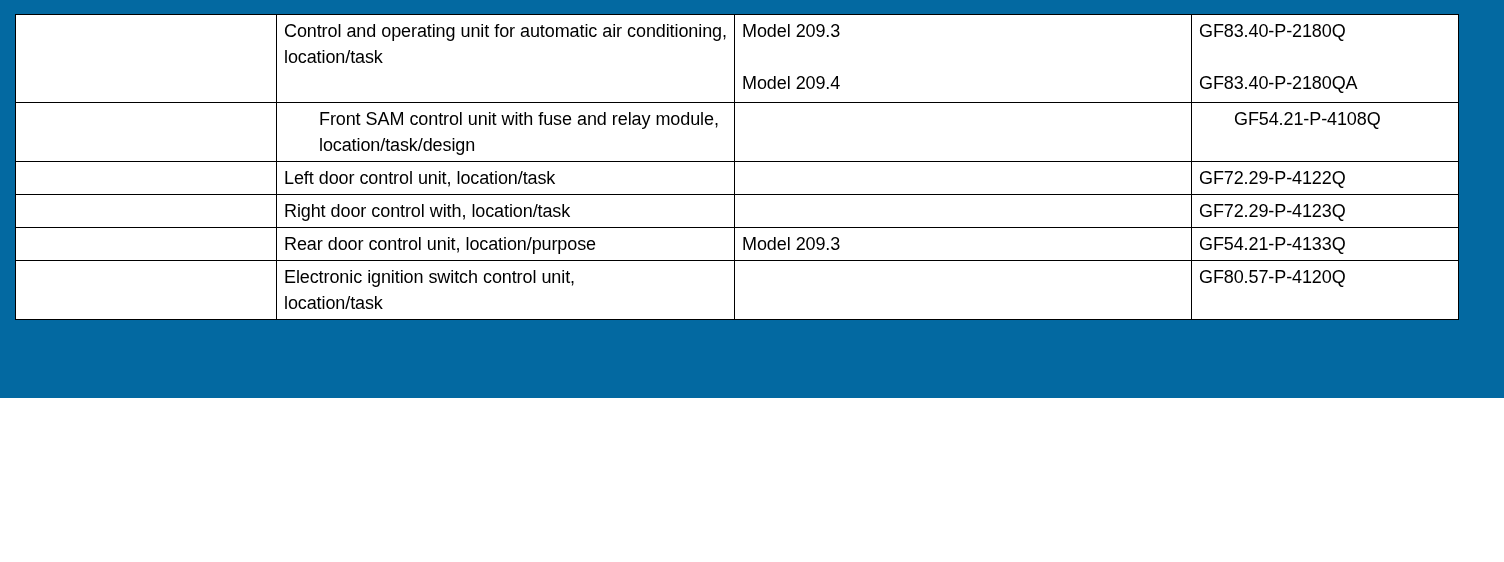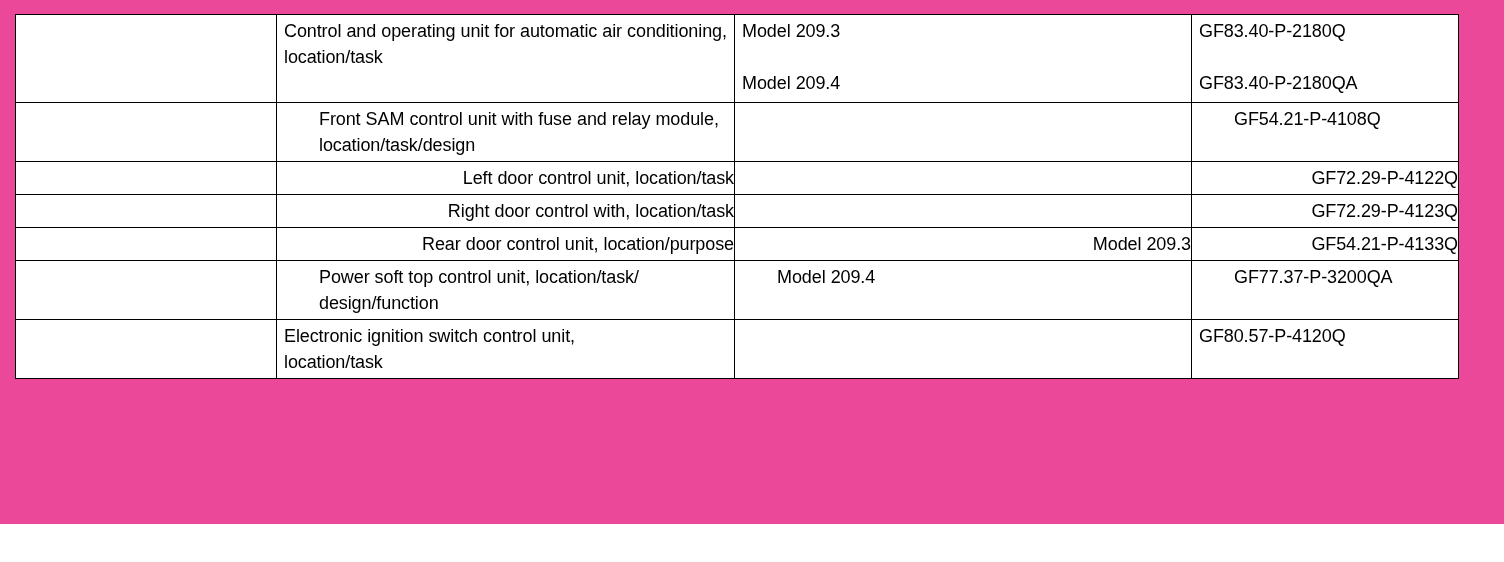--- a/index.html
+++ b/index.html
@@ -11,22 +11,22 @@
     width: 1504px;
     height: 562px;
     overflow: hidden;
     font-family: "Liberation Sans", sans-serif;
     color: #000000;
   }
 
   .page {
     position: relative;
     width: 1504px;
-    height: 524px;
-    background: #ec4899;
+    height: 398px;
+    background: #0369a1;
   }
 
   table.spec-table {
     position: absolute;
     left: 15px;
     top: 14px;
     width: 1443px;
     border-collapse: collapse;
     table-layout: fixed;
     background: #ffffff;
@@ -46,21 +46,21 @@
     letter-spacing: -0.1px;
     word-spacing: 0.2px;
     background: #ffffff;
   }
 
   td.cell-blank { padding: 0; }
 
   
   tr.row-tall td { height: 81px; }
   tr.row-mid  td { height: 51px; padding-left: 42px; }
-  tr.row-one  td { height: 24px; text-align: right; }
+  tr.row-one  td { height: 24px; }
   tr.row-last td { height: 52px; margin-top: 47px; }
 
   .entry {
     display: block;
     white-space: pre-line;
   }
   .entry.second {
     margin-top: 26px;
   }
 
@@ -143,33 +143,20 @@
           <span class="entry">Rear door control unit, location/purpose</span>
         </td>
         <td>
           <span class="entry">Model 209.3</span>
         </td>
         <td>
           <span class="entry">GF54.21-P-4133Q</span>
         </td>
       </tr>
 
-      <tr class="row-mid">
-        <td class="cell-blank"></td>
-        <td>
-          <span class="entry nowrap-line">Power soft top control unit, location/task/
-design/function</span>
-        </td>
-        <td>
-          <span class="entry">Model 209.4</span>
-        </td>
-        <td>
-          <span class="entry">GF77.37-P-3200QA</span>
-        </td>
-      </tr>
 
 
       <tr class="row-last">
         <td class="cell-blank"></td>
         <td>
           <span class="entry nowrap-line">Electronic ignition switch control unit,
 location/task</span>
         </td>
         <td>
           <span class="entry"></span>

